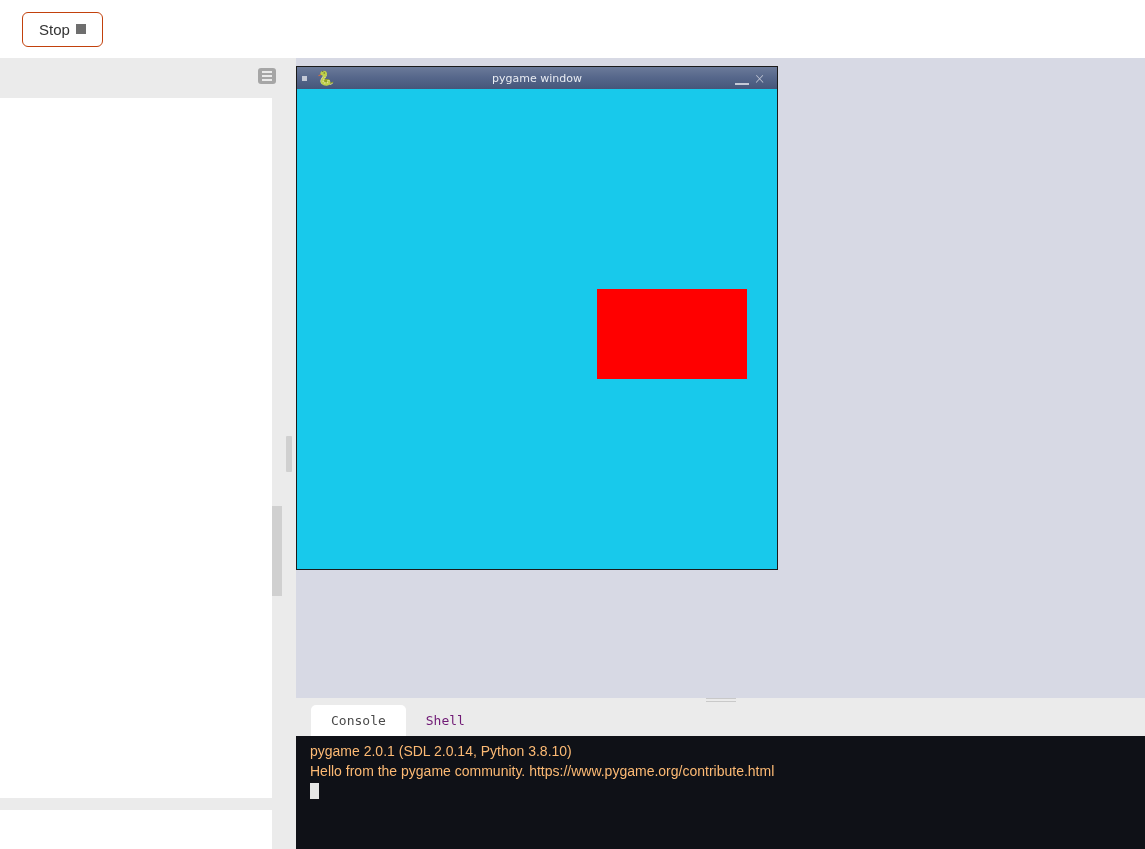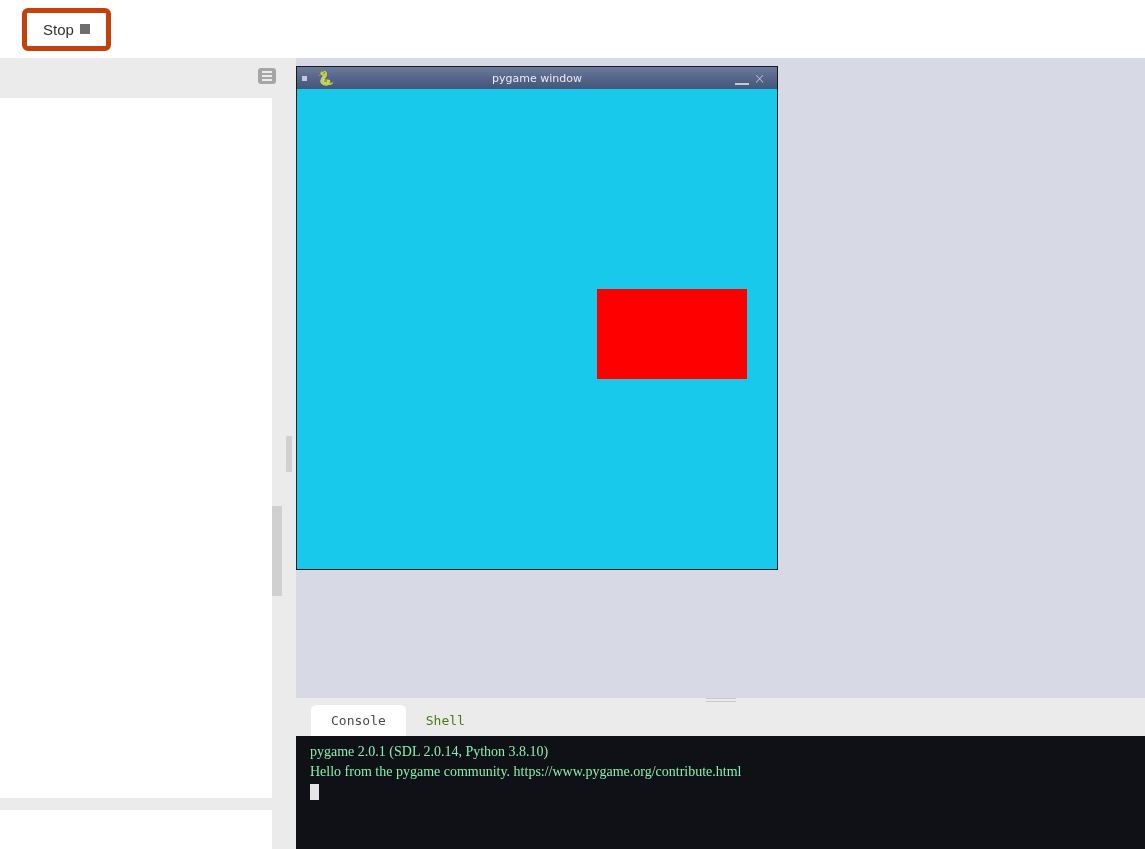--- a/index.html
+++ b/index.html
@@ -1,19 +1,19 @@
 <!DOCTYPE html>
 <html><head>
 <meta charset="utf-8">
 <style>
   * { box-sizing: border-box; margin: 0; padding: 0; }
   html, body { width: 1145px; height: 849px; font-family: -apple-system, BlinkMacSystemFont, "Segoe UI", Roboto, sans-serif; overflow: hidden; background: #fff; }
   
   .top-bar { height: 58px; background: #fff; display: flex; align-items: center; padding-left: 22px; }
-  .stop-btn { display: inline-flex; align-items: center; gap: 6px; padding: 8px 16px; border: 5px solid #c2410c; border-radius: 6px; font-size: 15px; color: #333; background: #fff; cursor: pointer; }
+  .stop-btn { display: inline-flex; align-items: center; gap: 6px; padding: 8px 16px; border: 1px solid #c2410c; border-radius: 6px; font-size: 15px; color: #333; background: #fff; cursor: pointer; }
   .stop-sq { width: 10px; height: 10px; background: #6e6e6e; }
   
   .main-area { position: absolute; top: 58px; left: 0; right: 0; bottom: 0; background: #ebebeb; }
   
   .left-col { position: absolute; top: 0; left: 0; width: 282px; bottom: 0; }
   .left-head { height: 40px; background: #ebebeb; position: relative; }
   .collapse-icon { position: absolute; right: 6px; top: 10px; width: 18px; height: 16px; background: #a6a6a6; border-radius: 3px; display: flex; flex-direction: column; justify-content: center; align-items: center; gap: 2px; }
   .collapse-icon .line { width: 10px; height: 2px; background: #ebebeb; }
   .left-body { position: absolute; top: 40px; left: 0; width: 272px; height: 700px; background: #fff; }
   .left-body-gap { position: absolute; top: 740px; left:0; width:272px; height:12px; background:#ebebeb;}
@@ -36,23 +36,23 @@
   .tb-min { position: absolute; right: 28px; bottom: 4px; width: 14px; height: 2px; background: #c4c9d6; }
   .tb-close { position: absolute; right: 6px; top: 3px; width: 16px; height: 16px; color: #c4c9d6; font-size: 18px; line-height: 14px; font-weight: 200; }
   .canvas { position: relative; width: 480px; height: 480px; background: #18c9eb; }
   .redrect { position: absolute; left: 300px; top: 200px; width: 150px; height: 90px; background: #f00; }
   
   .h-splitter { position: absolute; top: 640px; left: 0; right: 0; height: 6px; background: #ebebeb; }
   .h-handle { position: absolute; left: 50%; top: 0; transform: translateX(-50%); width: 30px; height: 4px; border-top: 1px solid #c9c9c9; border-bottom: 1px solid #c9c9c9; }
   
   .term-panel { position: absolute; top: 646px; left: 0; right: 0; bottom: 0; background: #ebebeb; }
   .tabs { height: 32px; display: flex; align-items: flex-end; padding-left: 15px; }
-  .tab { padding: 8px 20px; font-family: "Menlo","Consolas",monospace; font-size: 13px; color: #4d7c0f; border-top-left-radius: 5px; border-top-right-radius: 5px; cursor: pointer; }
+  .tab { padding: 8px 20px; font-family: "Menlo","Consolas",monospace; font-size: 13px; color: #701a75; border-top-left-radius: 5px; border-top-right-radius: 5px; cursor: pointer; }
   .tab.active { background: #fff; color: #4a4a4a; }
-  .terminal { position: absolute; top: 32px; left: 0; right: 0; bottom: 0; background: #0f1117; color: #86efac; font-family: Liberation Serif, serif; font-size: 14px; padding: 6px 14px; line-height: 1.4; white-space: pre; overflow: hidden; }
+  .terminal { position: absolute; top: 32px; left: 0; right: 0; bottom: 0; background: #0f1117; color: #fdba74; font-family: Liberation Sans, sans-serif; font-size: 14px; padding: 6px 14px; line-height: 1.4; white-space: pre; overflow: hidden; }
   .cursor { display: inline-block; width: 9px; height: 16px; background: #e6e6e6; vertical-align: middle; }
 </style>
 </head>
 <body>
 
 <div class="top-bar">
   <button class="stop-btn">
     <span>Stop</span>
     <span class="stop-sq"></span>
   </button>

